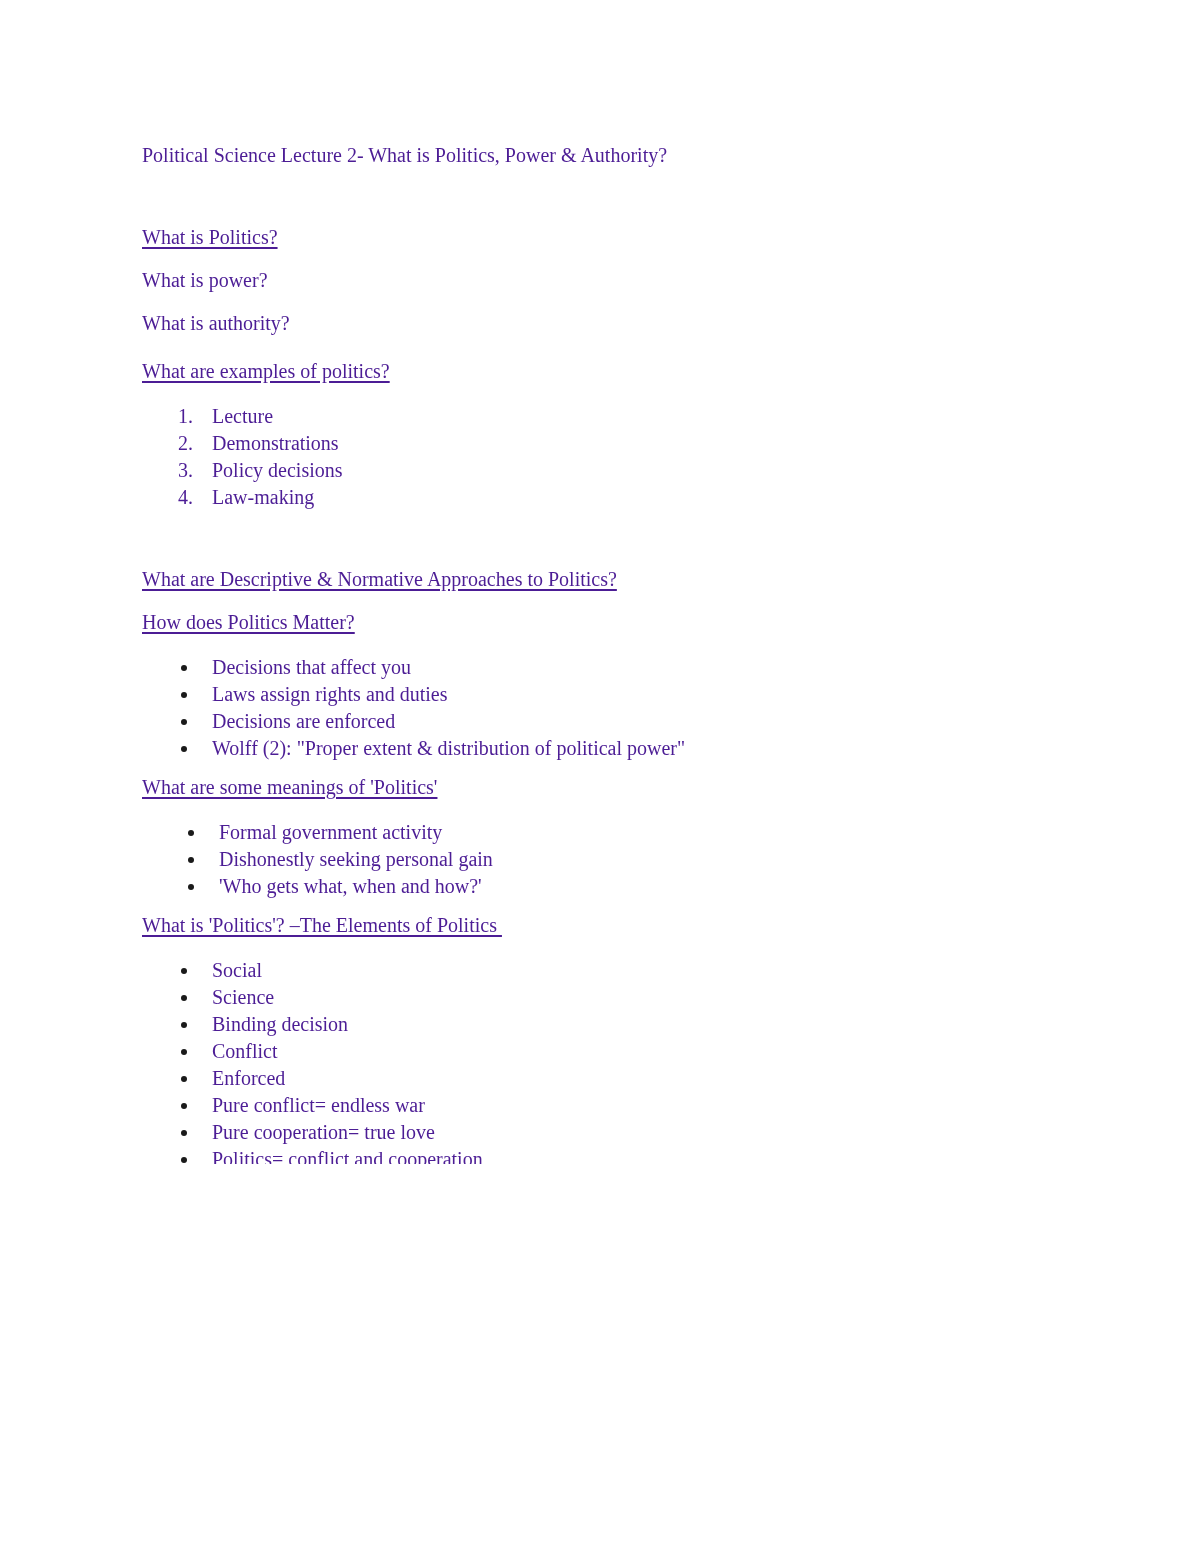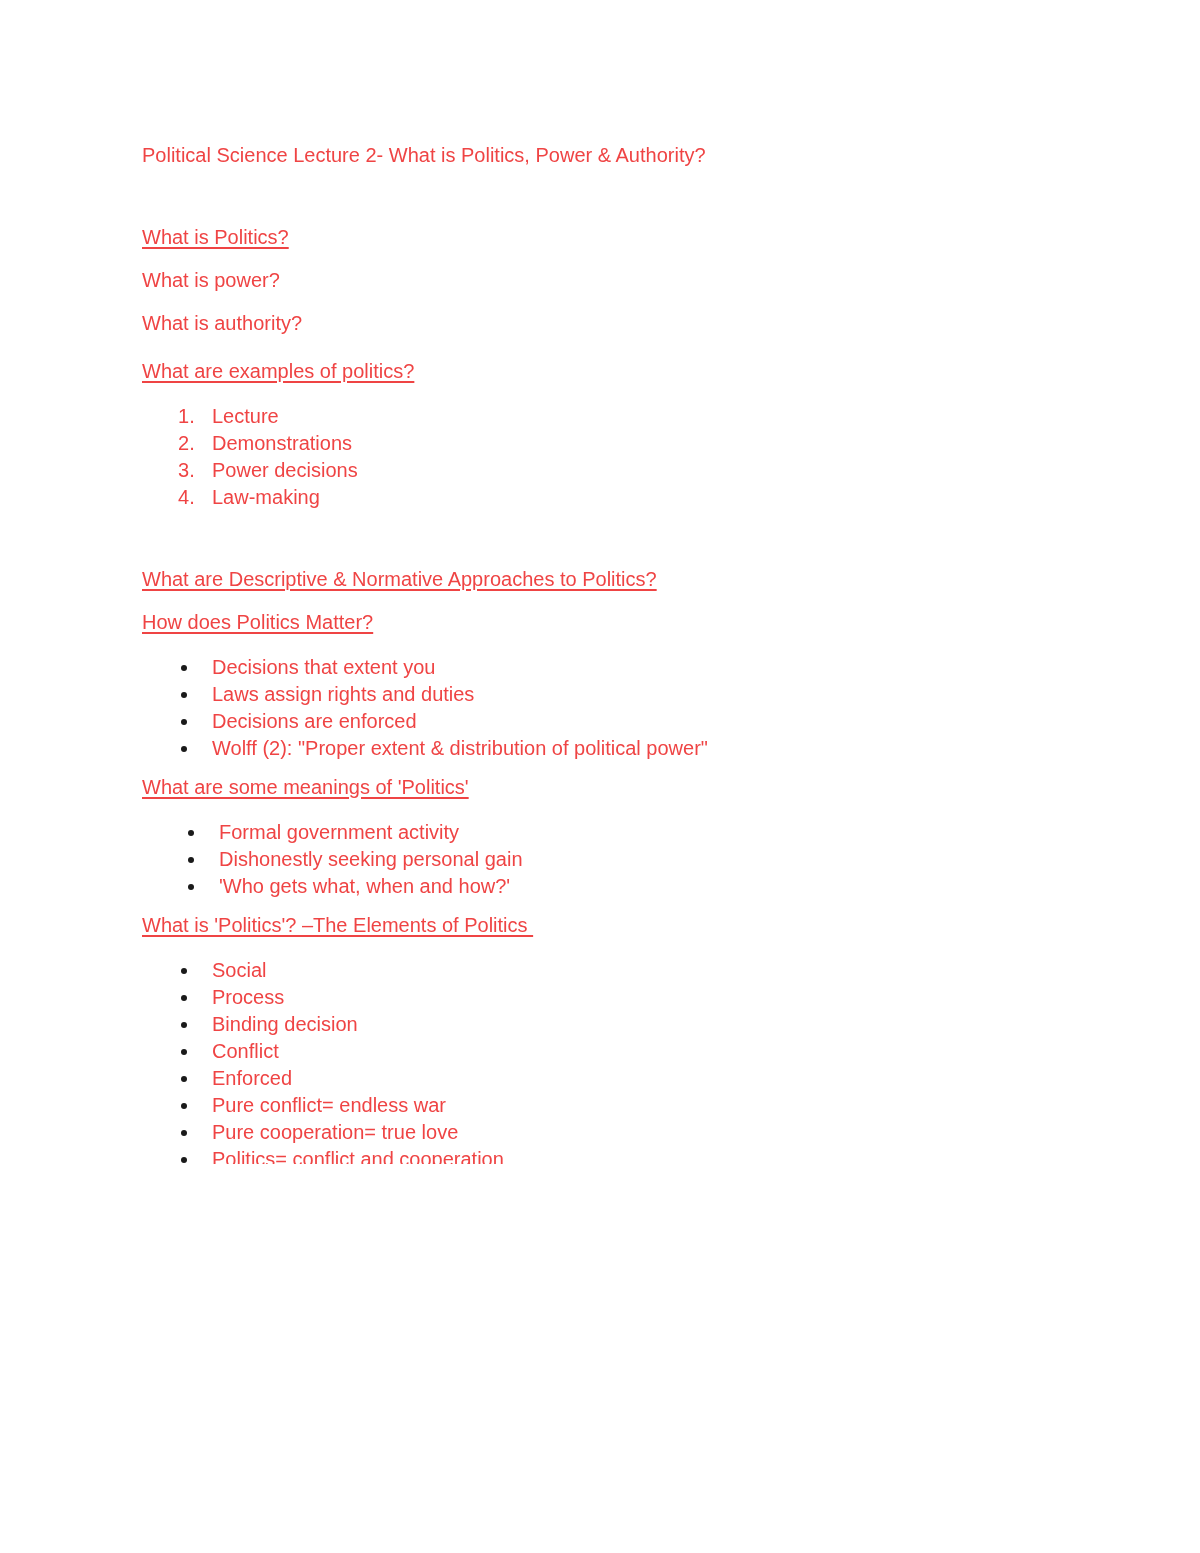--- a/index.html
+++ b/index.html
@@ -3,24 +3,24 @@
 <meta charset="utf-8">
 <style>
   html, body { margin: 0; padding: 0; background: #ffffff; }
   .doc {
     position: relative;
     width: 1200px;
     height: 1164px;
     box-sizing: border-box;
     padding: 144px 110px 0 142px;
     background: #ffffff;
-    font-family: Liberation Sans, sans-serif;
+    font-family: Liberation Serif, serif;
     font-size: 20px;
     line-height: 23px;
-    color: #ef4444;
+    color: #4c1d95;
     overflow: hidden;
   }
   .title   { margin: 0 0 59px 0; }
   .heading { margin: 0 0 20px 0; text-decoration: underline; text-underline-offset: 3px; }
   .para    { margin: 0 0 20px 0; }
   .para.last { margin-bottom: 0; }
 
   .section         { margin: 0; }
   .gap-xl  { margin-bottom: 25px; }
   .gap-lg  { margin-bottom: 57px; }
@@ -60,53 +60,53 @@
     <p class="heading">What is Politics?</p>
     <p class="para">What is power?</p>
     <p class="para last">What is authority?</p>
   </div>
 
   <div class="section gap-lg">
     <p class="heading">What are examples of politics?</p>
     <ol class="list numbered">
       <li>Lecture</li>
       <li>Demonstrations</li>
-      <li>Power decisions</li>
+      <li>Policy decisions</li>
       <li>Law-making</li>
     </ol>
   </div>
 
   <div class="section gap-sm">
     <p class="heading">What are Descriptive &amp; Normative Approaches to Politics?</p>
   </div>
 
   <div class="section gap-sm">
     <p class="heading">How does Politics Matter?</p>
     <ul class="list bullet">
-      <li>Decisions that extent you</li>
+      <li>Decisions that affect you</li>
       <li>Laws assign rights and duties</li>
       <li>Decisions are enforced</li>
       <li>Wolff (2): "Proper extent &amp; distribution of political power"</li>
     </ul>
   </div>
 
   <div class="section gap-sm">
     <p class="heading">What are some meanings of 'Politics'</p>
     <ul class="list bullet indent-plus">
       <li>Formal government activity</li>
       <li>Dishonestly seeking personal gain</li>
       <li>'Who gets what, when and how?'</li>
     </ul>
   </div>
 
   <div class="section gap-end">
     <p class="heading">What is 'Politics'? –The Elements of Politics&nbsp;</p>
     <ul class="list bullet">
       <li>Social</li>
-      <li>Process</li>
+      <li>Science</li>
       <li>Binding decision</li>
       <li>Conflict</li>
       <li>Enforced</li>
       <li>Pure conflict= endless war</li>
       <li>Pure cooperation= true love</li>
       <li>Politics= conflict and cooperation</li>
     </ul>
   </div>
 
 </div>

